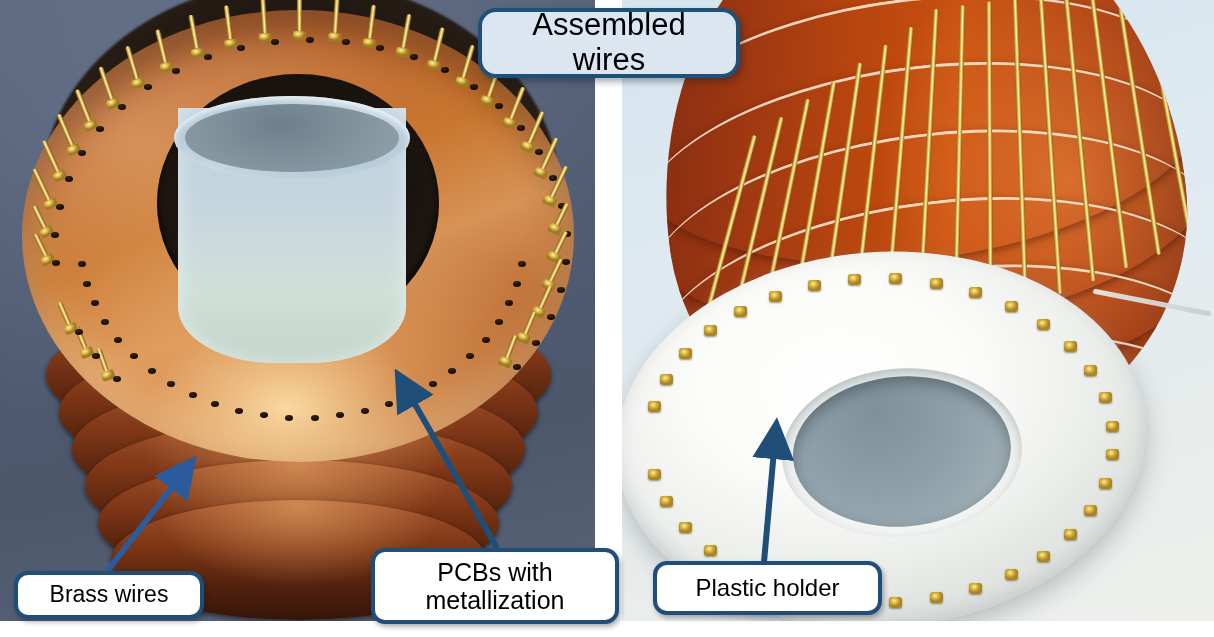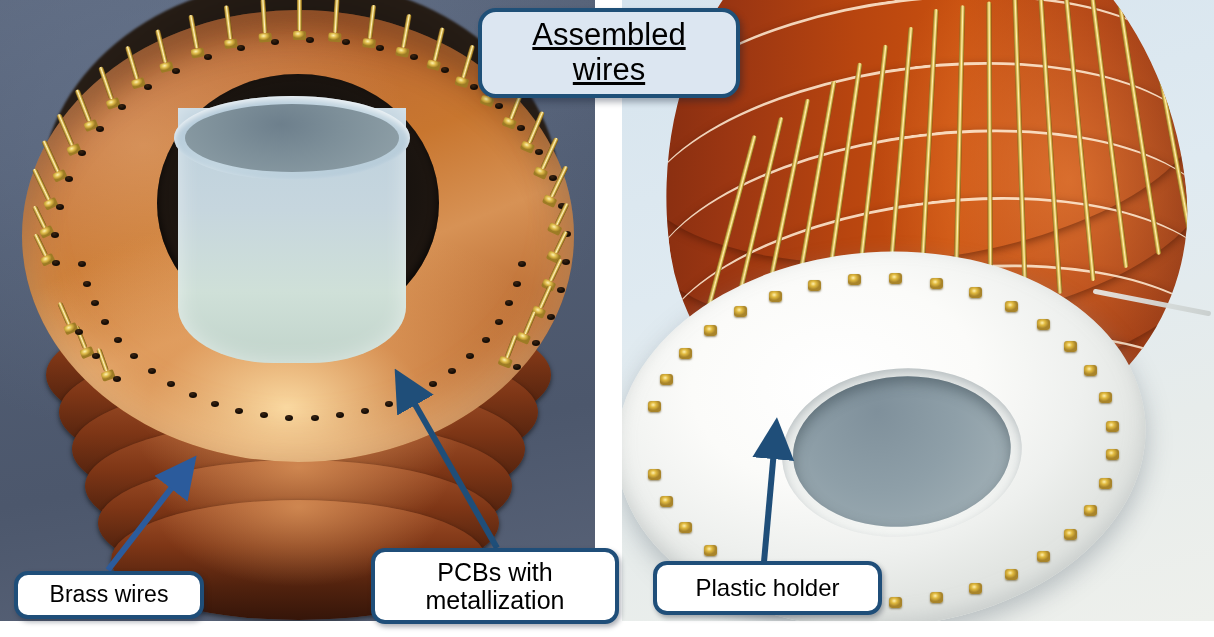--- a/index.html
+++ b/index.html
@@ -90,21 +90,21 @@
 
   
   .label{position:absolute;box-sizing:border-box;display:flex;align-items:center;
     justify-content:center;text-align:center;color:#000000;
     font-family:"Liberation Sans",sans-serif;line-height:1.12;}
   .label.plain{background:#ffffff;border:4px solid #1f4e79;border-radius:14px;
     box-shadow:2px 3px 5px rgba(20,30,50,.35);}
   .label.tinted{background:#dce6f1;border:4px solid #1f5078;border-radius:18px;
     box-shadow:3px 4px 6px rgba(20,30,50,.35);}
 
-  #label-title{left:478px;top:8px;width:262px;height:90px;font-size:31px;text-decoration:underline;}
+  #label-title{left:478px;top:8px;width:262px;height:70px;font-size:31px;}
   #label-brass{left:14px;top:571px;width:190px;height:48px;font-size:23px;}
   #label-pcbs{left:371px;top:548px;width:248px;height:76px;font-size:25px;}
   #label-holder{left:653px;top:561px;width:229px;height:54px;font-size:24px;}
 
   
   .arrow{position:absolute;pointer-events:none;}
 </style>
 </head>
 <body>
 

